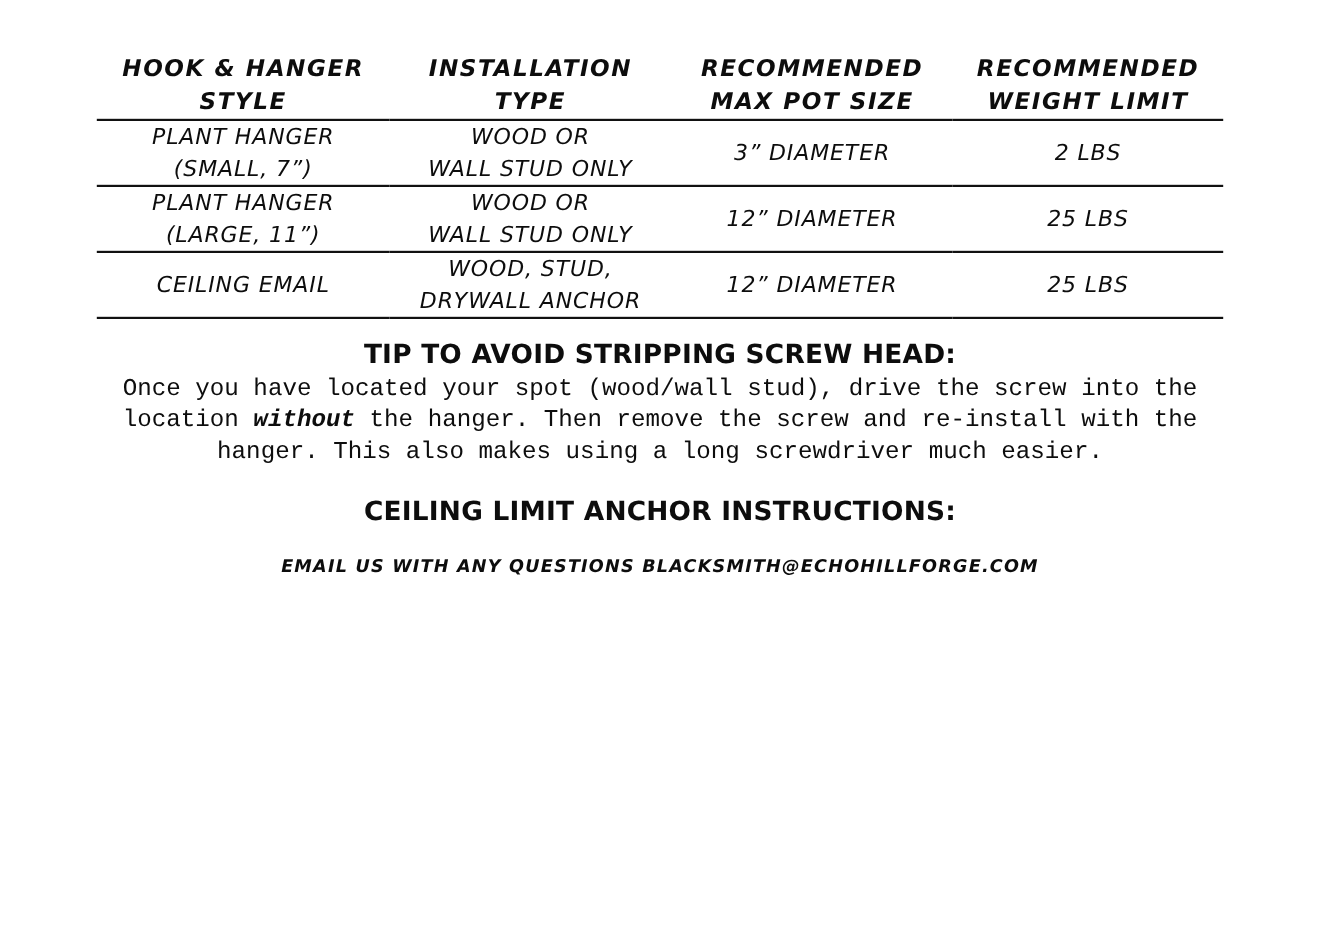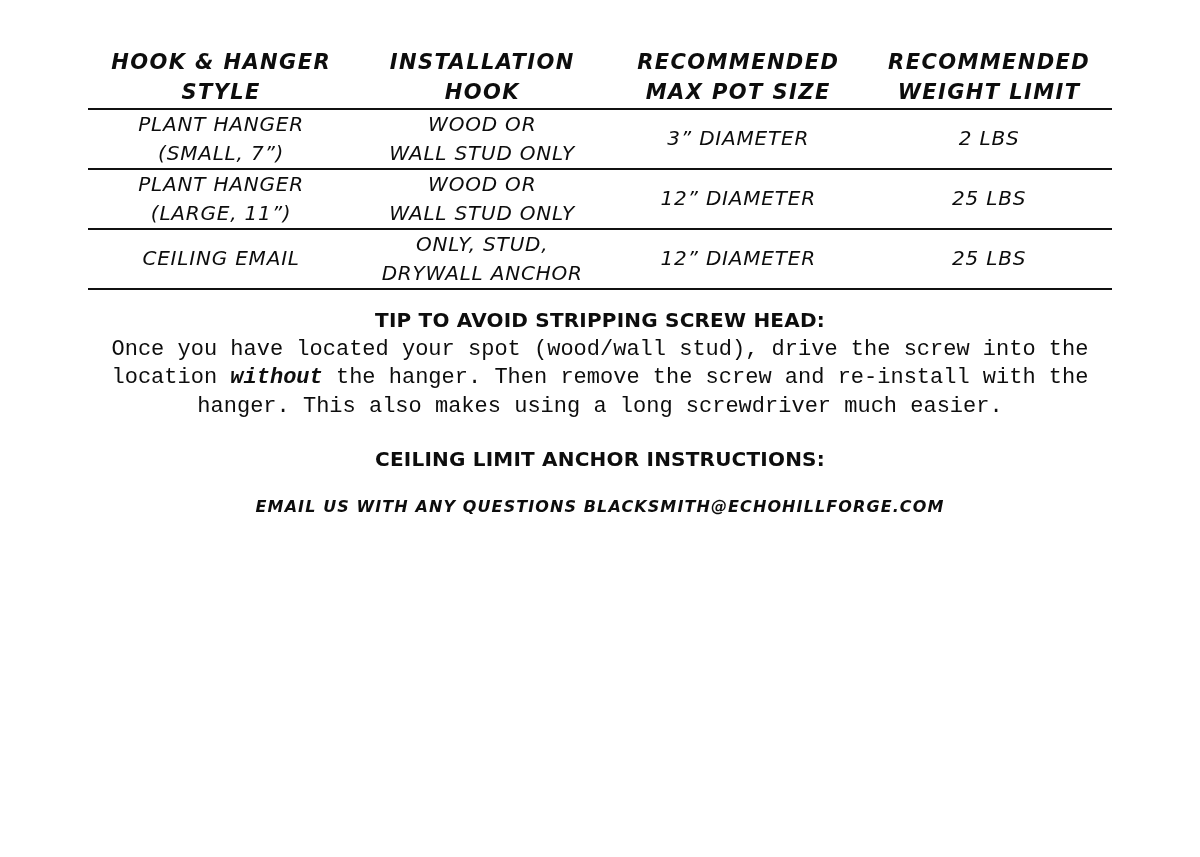--- a/index.html
+++ b/index.html
@@ -71,21 +71,21 @@
 
   
   .notes {
     margin-top: 18px;
     text-align: center;
   }
   .note-block { margin-bottom: 26px; }
   .note-title {
     font-family: "DejaVu Sans", sans-serif;
     font-weight: 700;
-    font-size: 20px;
+    font-size: 24px;
     letter-spacing: 0.2px;
     margin-bottom: 4px;
   }
   .note-body {
     font-family: Liberation Mono, monospace;
     font-weight: 400;
     font-size: 22px;
     line-height: 1.30;
     letter-spacing: 0px;
     max-width: 1040px;
@@ -115,21 +115,21 @@
       <col class="col1">
         <col class="col2">
         <col class="col3">
         <col class="col4">
     </colgroup>
     <thead>
       <tr>
         <th class="hdr-cell">HOOK &amp; HANGER
 STYLE</th>
         <th class="hdr-cell">INSTALLATION
-HOOK</th>
+TYPE</th>
         <th class="hdr-cell">RECOMMENDED
 MAX POT SIZE</th>
         <th class="hdr-cell">RECOMMENDED
 WEIGHT LIMIT</th>
       </tr>
     </thead>
     <tbody>
       <tr class="rowline">
         <td class="body-cell">PLANT HANGER
 (SMALL, 7”)</td>
@@ -141,21 +141,21 @@
       <tr class="rowline">
         <td class="body-cell">PLANT HANGER
 (LARGE, 11”)</td>
         <td class="body-cell">WOOD OR
 WALL STUD ONLY</td>
         <td class="body-cell">12” DIAMETER</td>
         <td class="body-cell">25 LBS</td>
       </tr>
       <tr class="rowline">
         <td class="body-cell">CEILING EMAIL</td>
-        <td class="body-cell">ONLY, STUD,
+        <td class="body-cell">WOOD, STUD,
 DRYWALL ANCHOR</td>
         <td class="body-cell">12” DIAMETER</td>
         <td class="body-cell">25 LBS</td>
       </tr>
       <tr>
         <td class="bottom-rule" colspan="4"></td>
       </tr>
     </tbody>
   </table>
 

